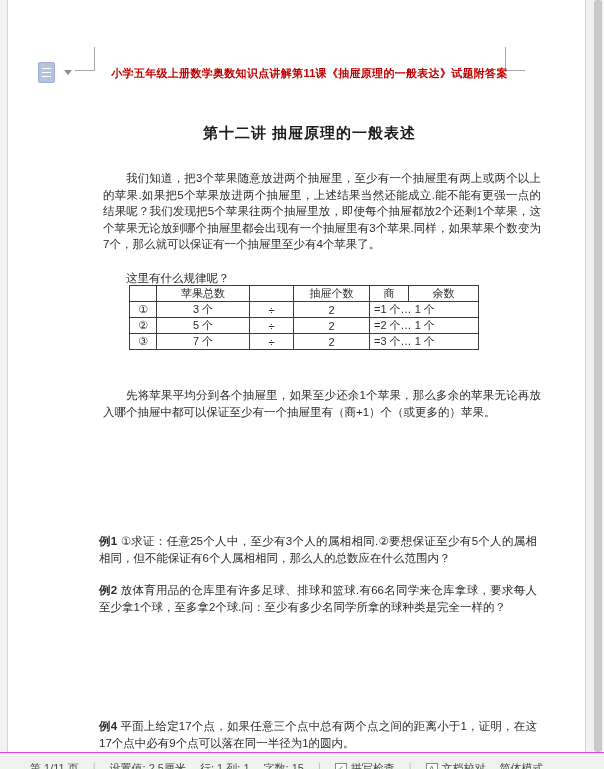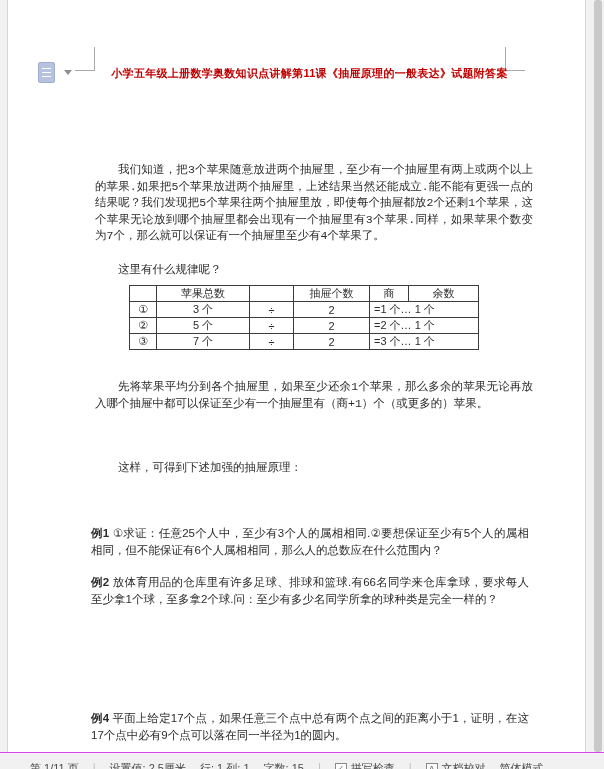--- a/index.html
+++ b/index.html
@@ -43,22 +43,22 @@
   .red-header{
     position:absolute;left:78px;top:66px;width:447px;
     text-align:center;font-size:11px;font-weight:bold;color:#c00000;
     letter-spacing:0.3px;white-space:nowrap;
   }
   .title{
     position:absolute;left:78px;top:124px;width:447px;margin:0;
     text-align:center;font-size:15px;font-weight:bold;color:#1c1c1c;letter-spacing:1px;
   }
   .body{
-    position:absolute;left:79px;width:438px;margin:8px;
-    font-size:11.5px;line-height:16.5px;color:#2b2b2b;text-align:justify;font-family:Liberation Mono, monospace;
+    position:absolute;left:79px;width:438px;margin:16px;
+    font-size:11.5px;line-height:16.5px;color:#2b2b2b;text-align:justify;
   }
   .indent{text-indent:2em;}
   .p1{top:154px;}
   .p2{top:254px;}
   .p3{top:371px;}
   .p4{top:452px;}
   .p5{top:477px;}
 
   
   .dtable{
@@ -67,21 +67,21 @@
     font-size:11px;color:#2b2b2b;
   }
   .dtable td,.dtable th{
     border:1px solid #3c3c3c;height:14px;padding:0 8px;
     font-weight:normal;text-align:center;overflow:hidden;white-space:nowrap;
   }
   .dtable td.res{text-align:left;padding-left:4px;}
 
   
   .example{
-    position:absolute;left:79px;width:438px;margin:4px;
+    position:absolute;left:79px;width:438px;margin:12px;
     font-size:11.5px;line-height:16.5px;color:#2b2b2b;text-align:justify;
   }
   .example b{font-weight:bold;}
   .ex1{top:521px;}
   .ex2{top:570px;}
   .ex3{top:642px;}
   .ex4{top:706px;}
 
   
   .scrollbar{position:absolute;right:0;top:0;width:14px;height:752px;background:#f1f1f1;}
@@ -116,20 +116,21 @@
       <span class="doc-icon">
           <i></i>
           <i></i>
           <i></i>
         </span>
       <span class="caret"></span>
     </div>
 
     <div class="red-header">小学五年级上册数学奥数知识点讲解第11课《抽屉原理的一般表达》试题附答案</div>
 
+    <h1 class="title">第十二讲 抽屉原理的一般表述</h1>
 
     <p class="body p1 indent">我们知道，把3个苹果随意放进两个抽屉里，至少有一个抽屉里有两上或两个以上的苹果.如果把5个苹果放进两个抽屉里，上述结果当然还能成立.能不能有更强一点的结果呢？我们发现把5个苹果往两个抽屉里放，即使每个抽屉都放2个还剩1个苹果，这个苹果无论放到哪个抽屉里都会出现有一个抽屉里有3个苹果.同样，如果苹果个数变为7个，那么就可以保证有一个抽屉里至少有4个苹果了。</p>
     <p class="body p2 indent">这里有什么规律呢？</p>
 
     <table class="dtable">
       <colgroup>
         <col style="width:27px">
           <col style="width:93px">
           <col style="width:44px">
         <col style="width:76px">
@@ -163,21 +164,20 @@
           <td>③</td>
           <td>7 个</td>
           <td>÷</td>
           <td>2</td>
           <td class="res" colspan="2">=3 个… 1 个</td>
         </tr>
       </tbody>
     </table>
 
     <p class="body p3 indent">先将苹果平均分到各个抽屉里，如果至少还余1个苹果，那么多余的苹果无论再放入哪个抽屉中都可以保证至少有一个抽屉里有（商+1）个（或更多的）苹果。</p>
-    <p class="body p4 indent">这样，可得到下述加强的抽屉原理：</p>
 
     <p class="example ex1"><b>例1</b><span> ①求证：任意25个人中，至少有3个人的属相相同.②要想保证至少有5个人的属相相同，但不能保证有6个人属相相同，那么人的总数应在什么范围内？</span></p>
     <p class="example ex2"><b>例2</b><span> 放体育用品的仓库里有许多足球、排球和篮球.有66名同学来仓库拿球，要求每人至少拿1个球，至多拿2个球.问：至少有多少名同学所拿的球种类是完全一样的？</span></p>
     <p class="example ex4"><b>例4</b><span> 平面上给定17个点，如果任意三个点中总有两个点之间的距离小于1，证明，在这17个点中必有9个点可以落在同一半径为1的圆内。</span></p>
 
   </div>
 
   <div class="scrollbar">
     <div class="scroll-thumb"></div>
   </div>

